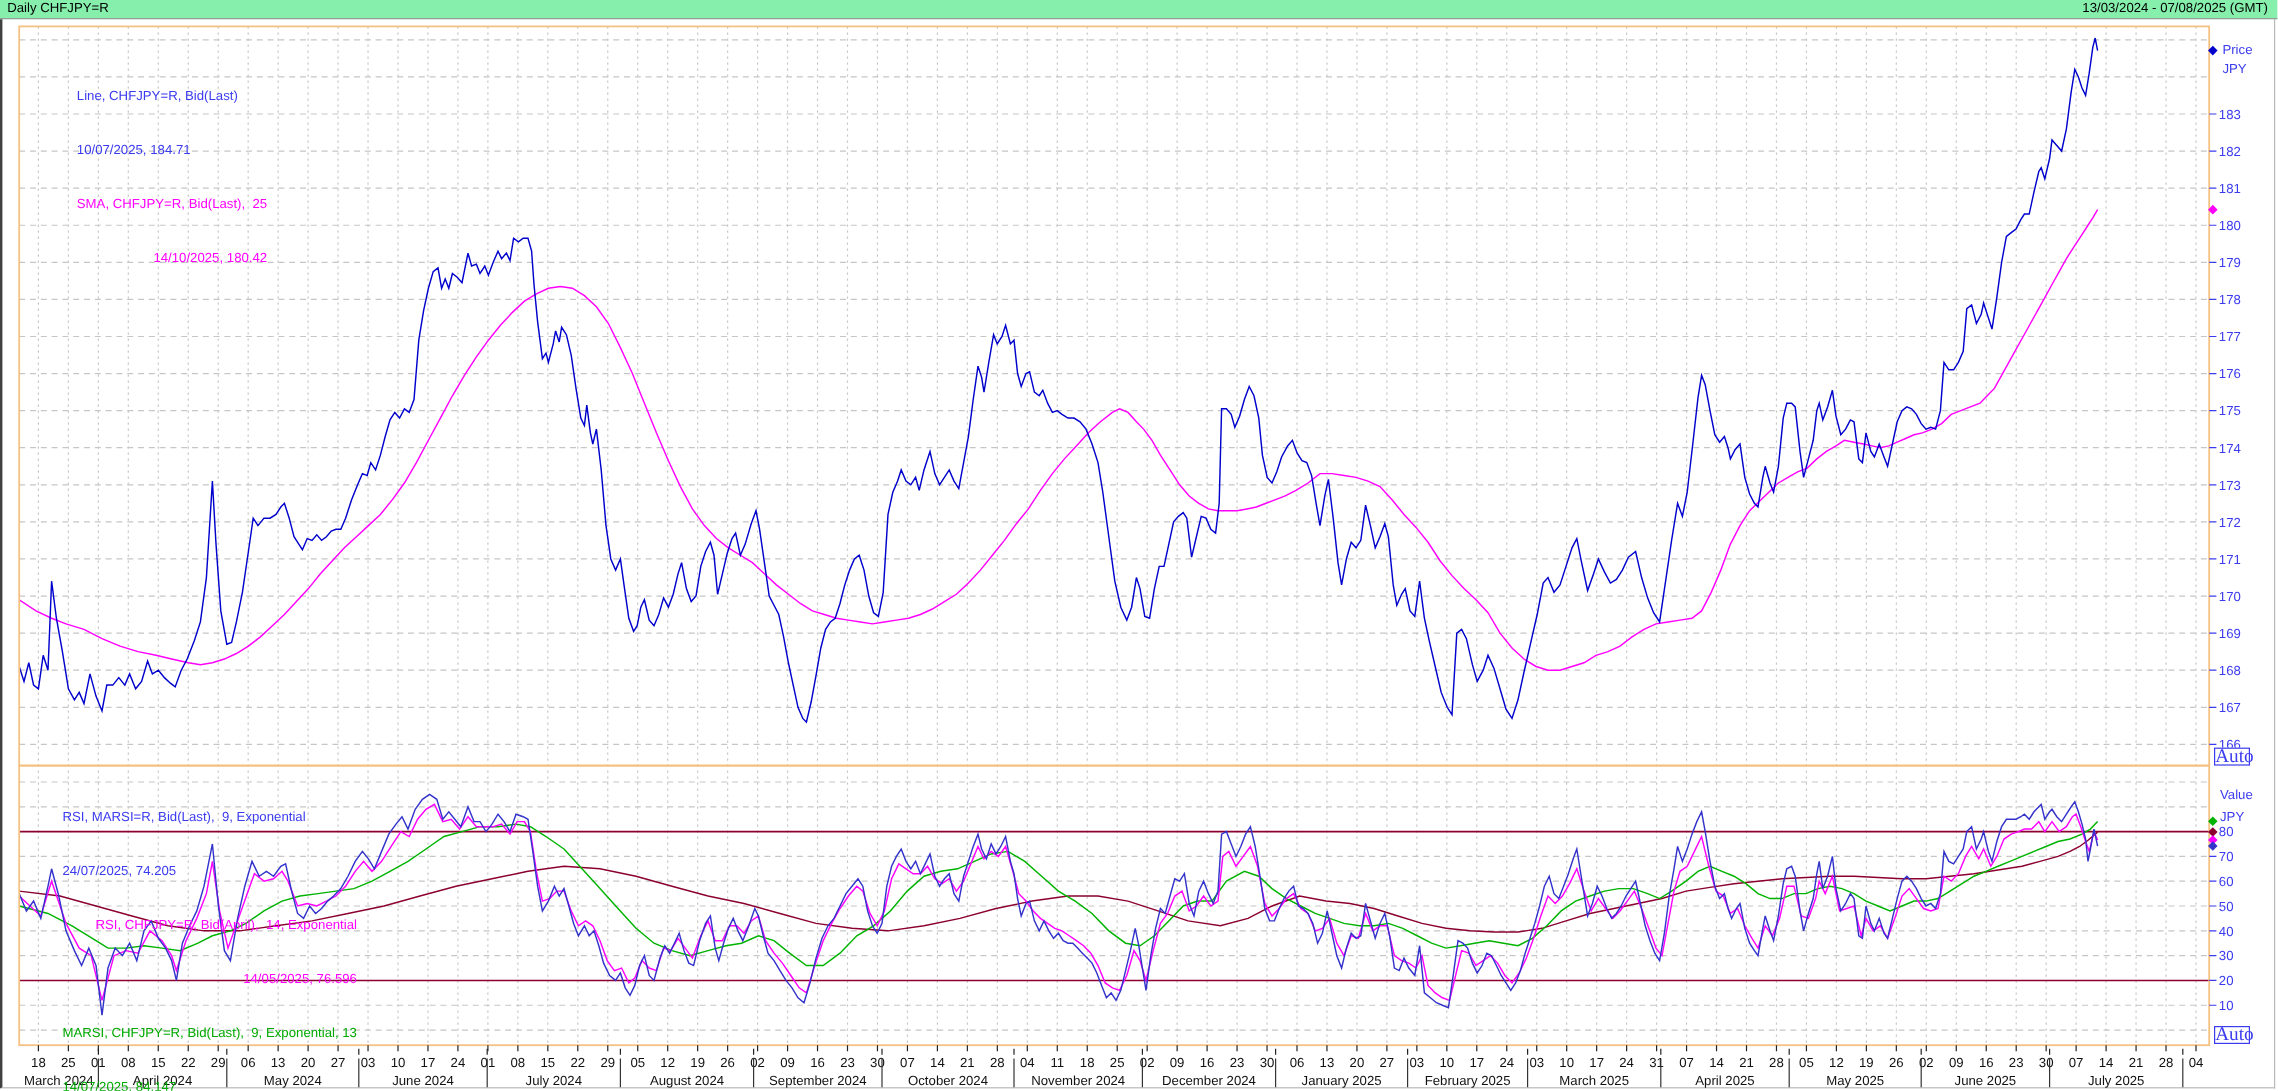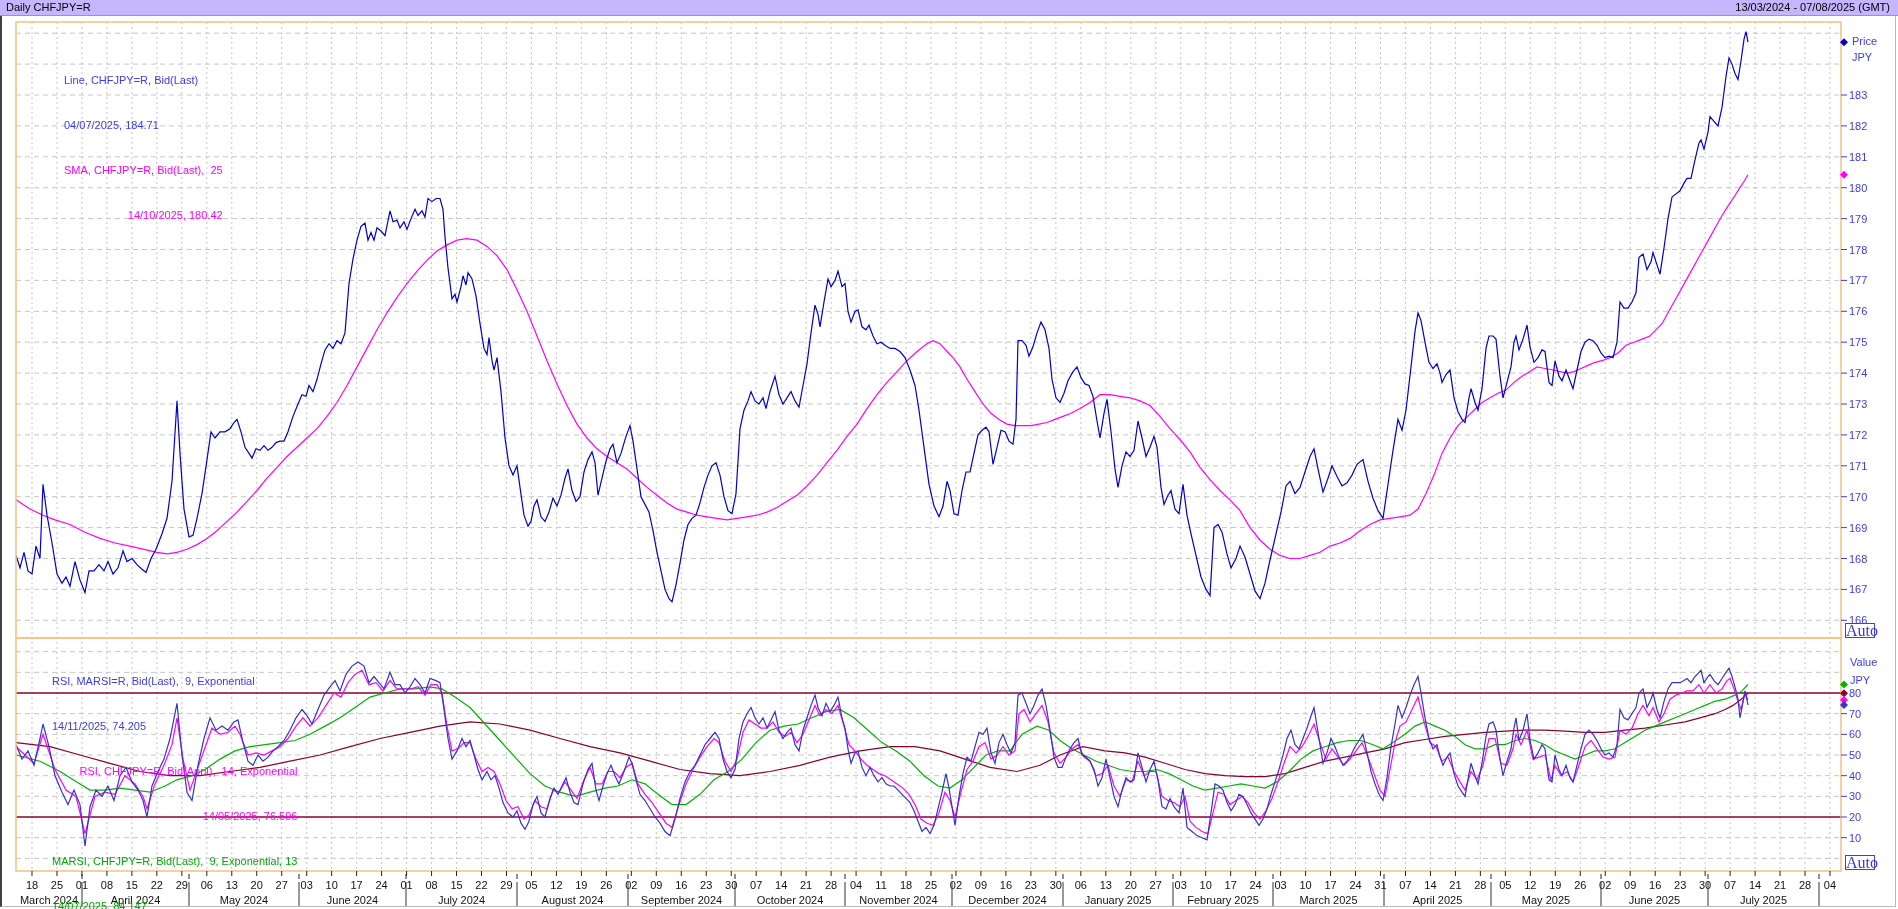--- a/index.html
+++ b/index.html
@@ -1,21 +1,21 @@
 <!DOCTYPE html>
 <html><head>
 <meta charset="utf-8">
 <style>
   html,body{margin:0;padding:0;background:#fff;}
   body{width:1898px;height:909px;position:relative;overflow:hidden;
        font-family:"Liberation Sans",sans-serif;font-size:11px;}
   .window{position:absolute;left:0;top:0;width:1896px;height:907px;
           border-left:2px solid #404040;border-top:2px solid #404040;
           border-right:1px solid #b9b9b9;border-bottom:1px solid #b9b9b9;box-sizing:border-box;}
-  .titlebar{position:absolute;left:0;top:0;width:100%;height:15px;border-bottom:1px solid #9a9a9a;background:#c4b5fd;}
+  .titlebar{position:absolute;left:0;top:0;width:100%;height:15px;border-bottom:1px solid #9a9a9a;background:#86efac;}
   .title-left{position:absolute;left:6px;top:1px;color:#000;white-space:nowrap;}
   .title-right{position:absolute;right:8px;top:1px;color:#000;white-space:nowrap;}
   svg{position:absolute;left:0;top:0;}
   .legend{position:absolute;line-height:15px;white-space:pre;pointer-events:none;}
   .legend div{height:15px;}
   .c-blue{color:#3b3bef;}
   .c-mag{color:#ff00ff;text-align:right;}
   .c-grn{color:#00aa00;}
   .auto-btn{position:absolute;width:30px;height:15px;box-sizing:border-box;border:1px solid #3b3bef;
             background:#fff;color:#3b3bef;font-family:Liberation Serif, serif;font-size:16px;
@@ -424,28 +424,28 @@
       <line x1="1708" y1="882" x2="1708" y2="906" stroke="#333"></line>
       <text x="1654.5" y="904" fill="#111" font-family="&quot;Liberation Sans&quot;, sans-serif" font-size="11px" text-anchor="middle">June 2025</text>
       <line x1="1819" y1="874" x2="1819" y2="879" stroke="#222"></line>
       <line x1="1819" y1="882" x2="1819" y2="906" stroke="#333"></line>
       <text x="1763.5" y="904" fill="#111" font-family="&quot;Liberation Sans&quot;, sans-serif" font-size="11px" text-anchor="middle">July 2025</text>
     </g>
   </svg>
 
 <div class="legend" style="left:64px;top:43px;">
   <div class="c-blue">Line, CHFJPY=R, Bid(Last)</div>
-  <div class="c-blue">04/07/2025, 184.71</div>
+  <div class="c-blue">10/07/2025, 184.71</div>
   <div class="c-mag">SMA, CHFJPY=R, Bid(Last),  25</div>
   <div class="c-mag">14/10/2025, 180.42</div>
 </div>
 
 <div class="legend" style="left:52px;top:644px;">
   <div class="c-blue">RSI, MARSI=R, Bid(Last),  9, Exponential</div>
-  <div class="c-blue">14/11/2025, 74.205</div>
+  <div class="c-blue">24/07/2025, 74.205</div>
   <div class="c-mag">RSI, CHFJPY=R, Bid(April),  14, Exponential</div>
   <div class="c-mag">14/05/2025, 76.596</div>
   <div class="c-grn">MARSI, CHFJPY=R, Bid(Last),  9, Exponential, 13</div>
   <div class="c-grn">14/07/2025, 84.147</div>
   
   
 </div>
 
 <button class="auto-btn" style="left:1845px;top:623px;">Auto</button>
 <button class="auto-btn" style="left:1845px;top:855px;">Auto</button>

